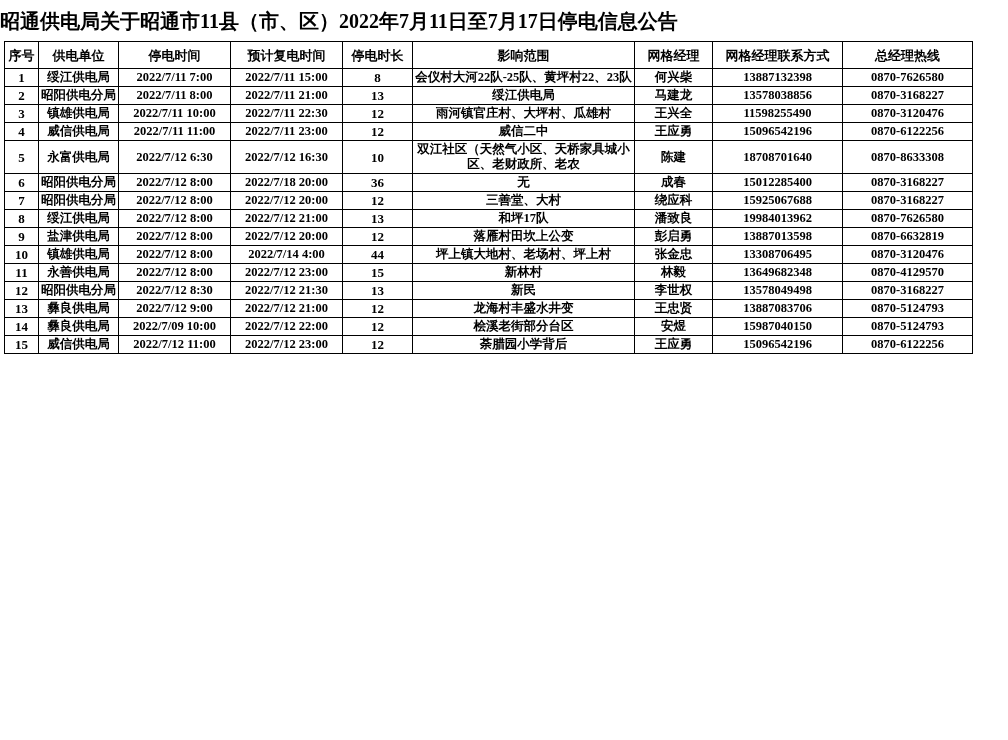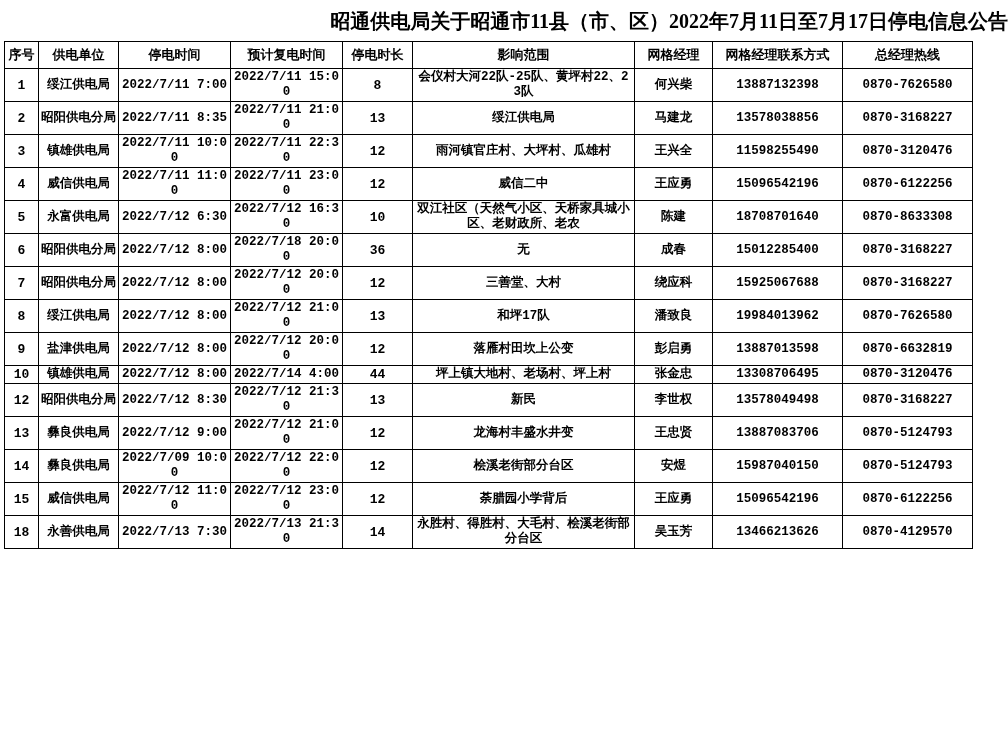--- a/index.html
+++ b/index.html
@@ -14,36 +14,36 @@
     color: #000000;
     overflow: hidden;
   }
   .page {
     width: 1008px;
     height: 740px;
     position: relative;
     box-sizing: border-box;
   }
   .doc-title {
-    text-align: right;
+    text-align: left;
     font-family: "Liberation Serif", serif;
     font-weight: bold;
     font-size: 20px;
     line-height: 24px;
     padding-top: 9px;
     padding-bottom: 8px;
     letter-spacing: 0px;
     white-space: nowrap;
   }
   table.outage {
     border-collapse: collapse;
     table-layout: fixed;
     width: 845px;
     margin: 0 4px;
-    font-family: Liberation Mono, monospace;
+    font-family: Liberation Serif, serif;
     font-size: 12.5px;
     font-weight: bold;
   }
   table.outage th,
   table.outage td {
     border: 1px solid #000000;
     text-align: center;
     vertical-align: middle;
     padding: 1px 2px;
     line-height: 15px;
@@ -110,21 +110,21 @@
         <td>2022/7/11 15:00</td>
         <td class="dur">8</td>
         <td class="scope">会仪村大河22队-25队、黄坪村22、23队</td>
         <td>何兴柴</td>
         <td>13887132398</td>
         <td>0870-7626580</td>
       </tr>
       <tr>
         <td class="idx">2</td>
         <td>昭阳供电分局</td>
-        <td>2022/7/11 8:35</td>
+        <td>2022/7/11 8:00</td>
         <td>2022/7/11 21:00</td>
         <td class="dur">13</td>
         <td class="scope">绥江供电局</td>
         <td>马建龙</td>
         <td>13578038856</td>
         <td>0870-3168227</td>
       </tr>
       <tr>
         <td class="idx">3</td>
         <td>镇雄供电局</td>
@@ -207,20 +207,31 @@
         <td>镇雄供电局</td>
         <td>2022/7/12 8:00</td>
         <td>2022/7/14 4:00</td>
         <td class="dur">44</td>
         <td class="scope">坪上镇大地村、老场村、坪上村</td>
         <td>张金忠</td>
         <td>13308706495</td>
         <td>0870-3120476</td>
       </tr>
       <tr>
+        <td class="idx">11</td>
+        <td>永善供电局</td>
+        <td>2022/7/12 8:00</td>
+        <td>2022/7/12 23:00</td>
+        <td class="dur">15</td>
+        <td class="scope">新林村</td>
+        <td>林毅</td>
+        <td>13649682348</td>
+        <td>0870-4129570</td>
+      </tr>
+      <tr>
         <td class="idx">12</td>
         <td>昭阳供电分局</td>
         <td>2022/7/12 8:30</td>
         <td>2022/7/12 21:30</td>
         <td class="dur">13</td>
         <td class="scope">新民</td>
         <td>李世权</td>
         <td>13578049498</td>
         <td>0870-3168227</td>
       </tr>
@@ -250,27 +261,16 @@
         <td class="idx">15</td>
         <td>威信供电局</td>
         <td>2022/7/12 11:00</td>
         <td>2022/7/12 23:00</td>
         <td class="dur">12</td>
         <td class="scope">荼腊园小学背后</td>
         <td>王应勇</td>
         <td>15096542196</td>
         <td>0870-6122256</td>
       </tr>
-      <tr>
-        <td class="idx">18</td>
-        <td>永善供电局</td>
-        <td>2022/7/13 7:30</td>
-        <td>2022/7/13 21:30</td>
-        <td class="dur">14</td>
-        <td class="scope">永胜村、得胜村、大毛村、桧溪老街部分台区</td>
-        <td>吴玉芳</td>
-        <td>13466213626</td>
-        <td>0870-4129570</td>
-      </tr>
     </tbody>
   </table>
 
 </div>
 
 </body></html>

